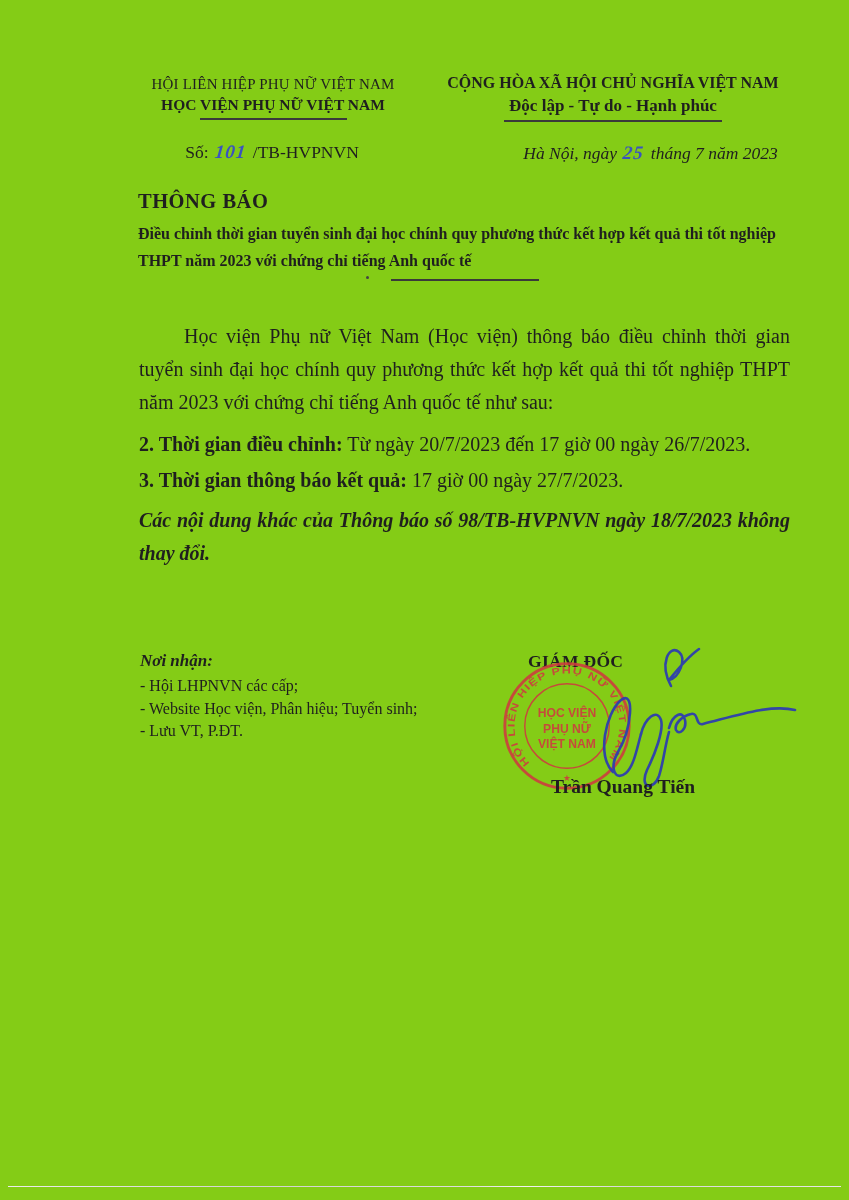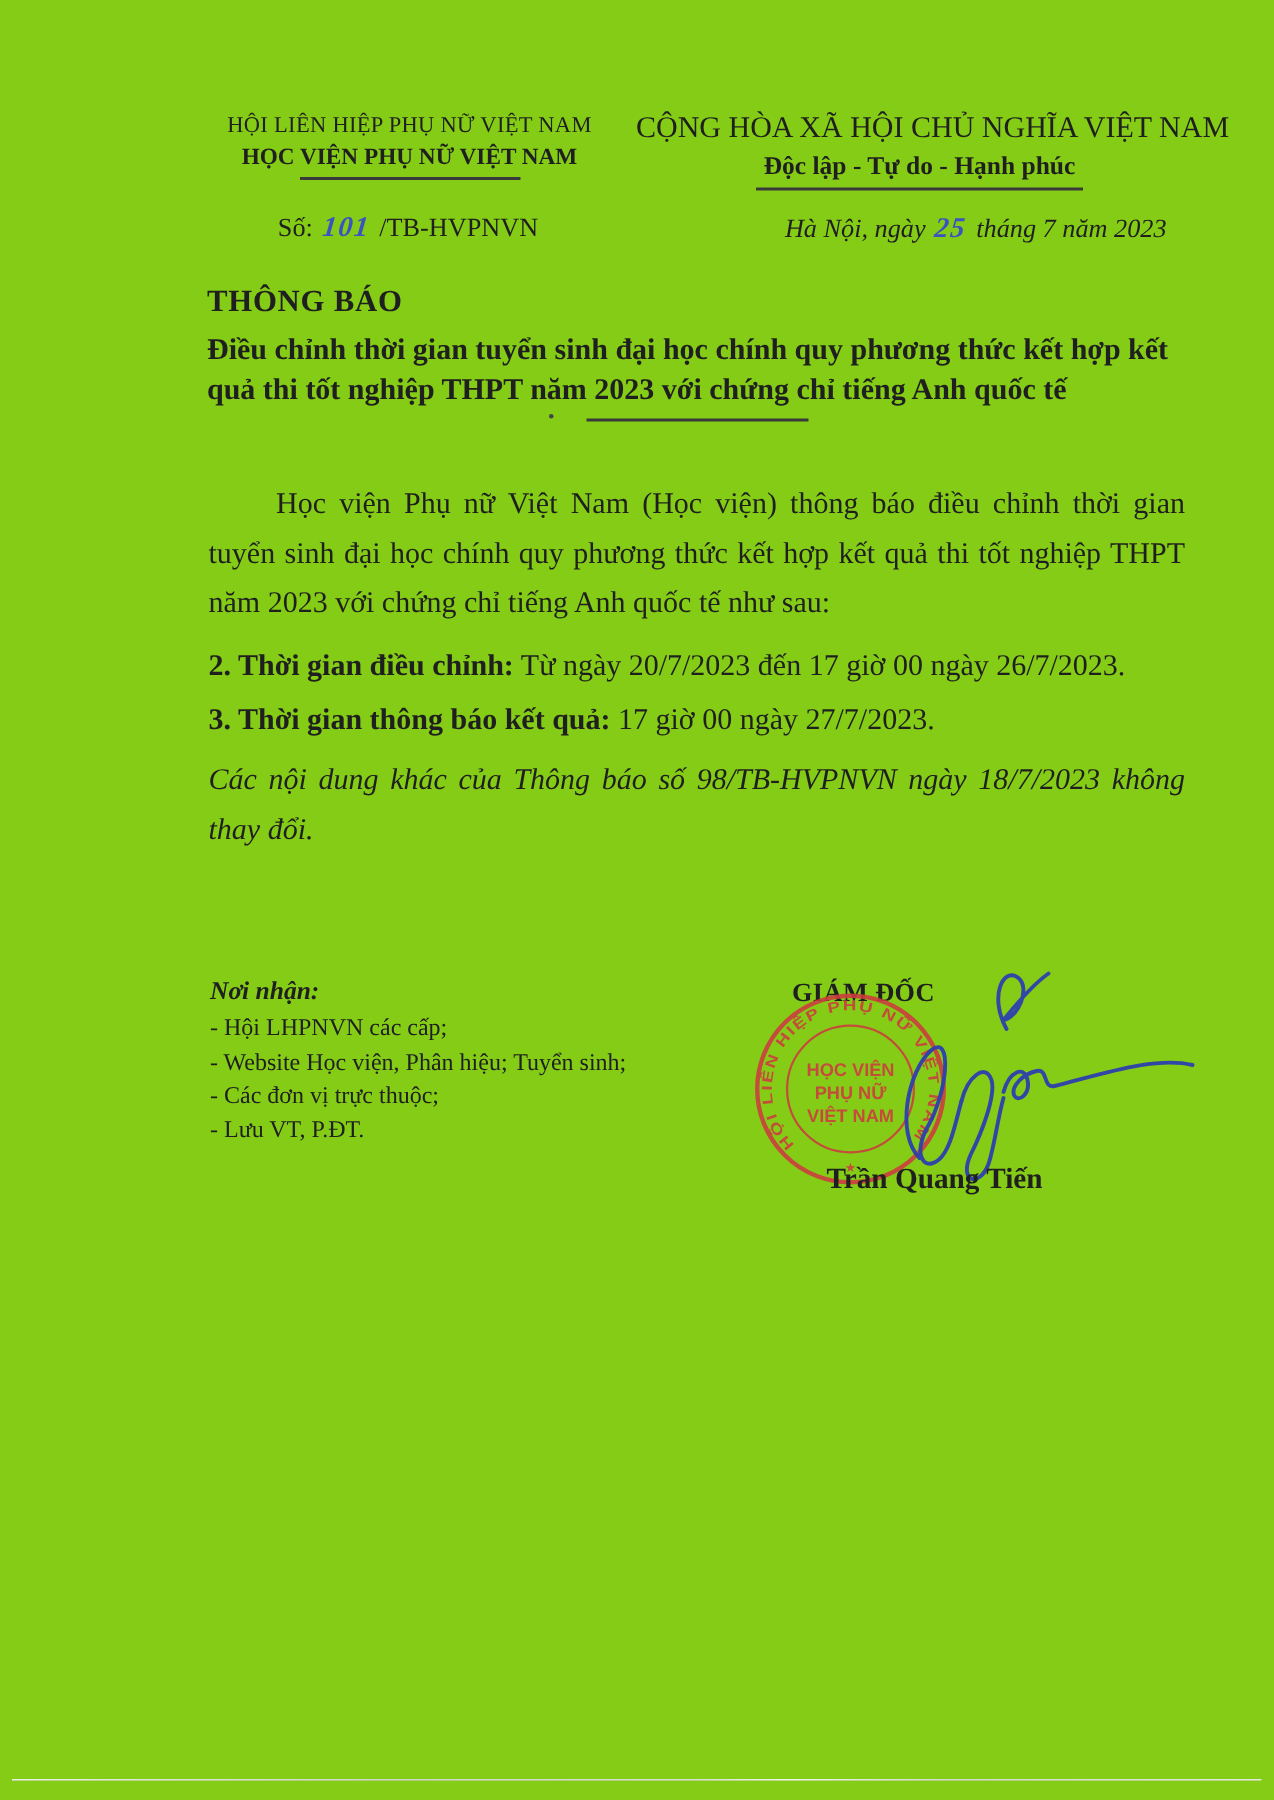--- a/index.html
+++ b/index.html
@@ -8,38 +8,38 @@
     background:#84cc16; overflow:hidden;
     font-family:"Liberation Serif","DejaVu Serif",serif;
     color:#1f1f1f;
   }
   
   .org-block { position:absolute; left:128px; top:76px; width:290px; text-align:center; }
   .org-parent { font-size:15px; font-weight:400; letter-spacing:.2px; white-space:nowrap; }
   .org-name  { font-size:15.5px; font-weight:700; margin-top:3px; white-space:nowrap; }
   .org-rule  { width:147px; height:2px; background:#3a3a3a; margin:4px auto 0; }
   .nat-block { position:absolute; left:424px; top:74px; width:378px; text-align:center; }
-  .nat-line1 { font-size:20px; font-weight:400; white-space:nowrap; }
+  .nat-line1 { font-size:16px; font-weight:700; white-space:nowrap; }
   .nat-line2 { font-size:17px; font-weight:700; margin-top:4px; white-space:nowrap; }
   .nat-rule  { width:218px; height:2px; background:#3a3a3a; margin:4px auto 0; }
   .doc-number { position:absolute; left:146px; top:141px; width:252px; text-align:center; font-size:17.5px; white-space:nowrap; }
   .place-date { position:absolute; left:478px; top:142px; width:345px; text-align:center; font-size:17.5px; font-style:italic; white-space:nowrap; }
   .hand { color:#3a53c0; font-style:italic; font-weight:600; font-size:19px; letter-spacing:1px; display:inline-block; transform:skewX(-6deg); padding:0 2px; }
   
   .title-block { position:absolute; left:138px; top:190px; width:653px; text-align:left; }
   .doc-heading { font-size:20.5px; font-weight:700; letter-spacing:.5px; margin:0; }
-  .doc-subtitle { font-size:20px; font-weight:700; line-height:27px; margin-top:7px; }
+  .doc-subtitle { font-size:16px; font-weight:700; line-height:27px; margin-top:7px; }
   .subtitle-rule-row { position:relative; width:148px; height:2px; background:#3a3a3a; margin:5px auto 0; }
   .subtitle-dot { position:absolute; left:-25px; top:-3px; width:3px; height:3px; background:#444; border-radius:50%; }
   
   .body-block { position:absolute; left:139px; top:320px; width:651px; font-size:20px; }
   .intro { text-align:justify; text-indent:45px; line-height:33px; margin:0 0 8px; }
   .item  { text-align:justify; line-height:35px; margin:0 0 1px; }
   .item b { font-weight:700; }
-  .note  { font-weight:400; font-style:italic; text-align:justify; line-height:33px; margin:6px 0 0; }
+  .note  { font-weight:700; font-style:italic; text-align:justify; line-height:33px; margin:6px 0 0; }
   
   .recipients { position:absolute; left:140px; top:651px; font-size:16px; }
   .recipients-title { font-weight:700; font-style:italic; font-size:17px; margin-bottom:4px; }
   .recipient-item { line-height:22.5px; }
   .signer-title { position:absolute; left:528px; top:651px; width:186px; text-align:left; font-weight:700; font-size:17.5px; letter-spacing:.3px; }
   .signer-name  { position:absolute; left:528px; top:776px; width:190px; text-align:center; font-weight:700; font-size:19.5px; }
   .stamp-svg { position:absolute; left:499px; top:658px; }
   .signature-svg { position:absolute; left:585px; top:636px; }
   .page-edge-line { position:absolute; left:8px; right:8px; top:1186px; height:1px;
     background:linear-gradient(90deg,#ececec,#d2d2d2 30%,#dddddd 55%,#f2f2f2 62%,#d6d6d6 75%,#e7e7e7); }
@@ -81,21 +81,20 @@
     <p class="intro">Học viện Phụ nữ Việt Nam (Học viện) thông báo điều chỉnh thời gian tuyển sinh đại học chính quy phương thức kết hợp kết quả thi tốt nghiệp THPT năm 2023 với chứng chỉ tiếng Anh quốc tế như sau:</p>
     <p class="item"><b>2. Thời gian điều chỉnh:</b><span> Từ ngày 20/7/2023 đến 17 giờ 00 ngày 26/7/2023.</span></p>
     <p class="item"><b>3. Thời gian thông báo kết quả:</b><span> 17 giờ 00 ngày 27/7/2023.</span></p>
     <p class="note">Các nội dung khác của Thông báo số 98/TB-HVPNVN ngày 18/7/2023 không thay đổi.</p>
   </div>
 
   <div class="recipients">
     <div class="recipients-title">Nơi nhận:</div>
     <div class="recipient-item">- Hội LHPNVN các cấp;</div>
     <div class="recipient-item">- Website Học viện, Phân hiệu; Tuyển sinh;</div>
-    <div class="recipient-item">- Các đơn vị trực thuộc;</div>
     <div class="recipient-item">- Lưu VT, P.ĐT.</div>
   </div>
 
   <div class="signer-title">GIÁM ĐỐC</div>
 
   <svg class="stamp-svg" width="136" height="136" viewBox="-70 -70 140 140">
     <g opacity="0.88" fill="none" stroke="#cf3a40">
       <circle cx="0" cy="0" r="64" stroke-width="3"></circle>
       <circle cx="0" cy="0" r="43.5" stroke-width="1.5"></circle>
     </g>

